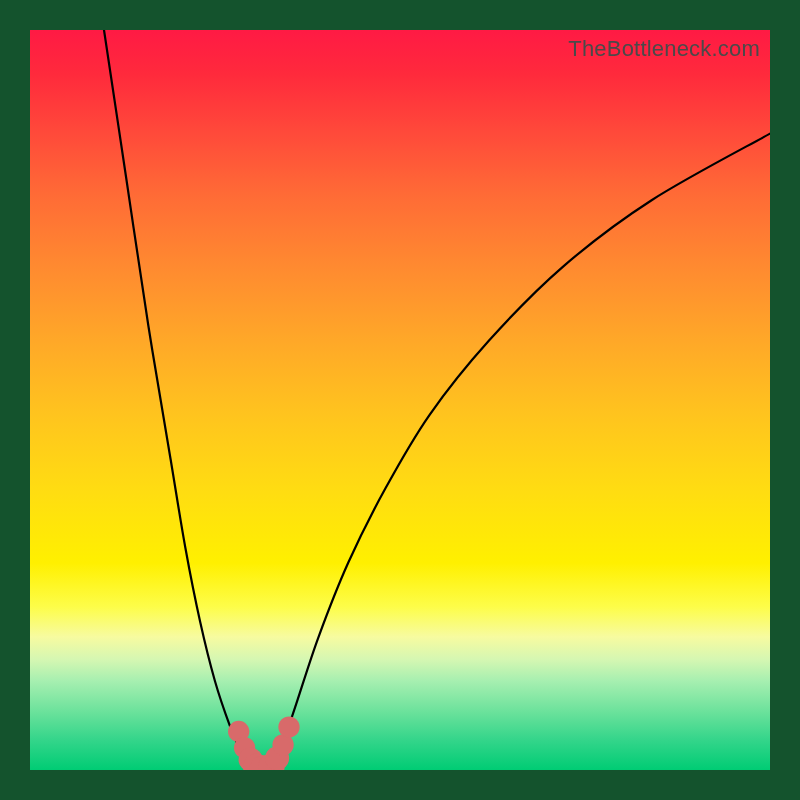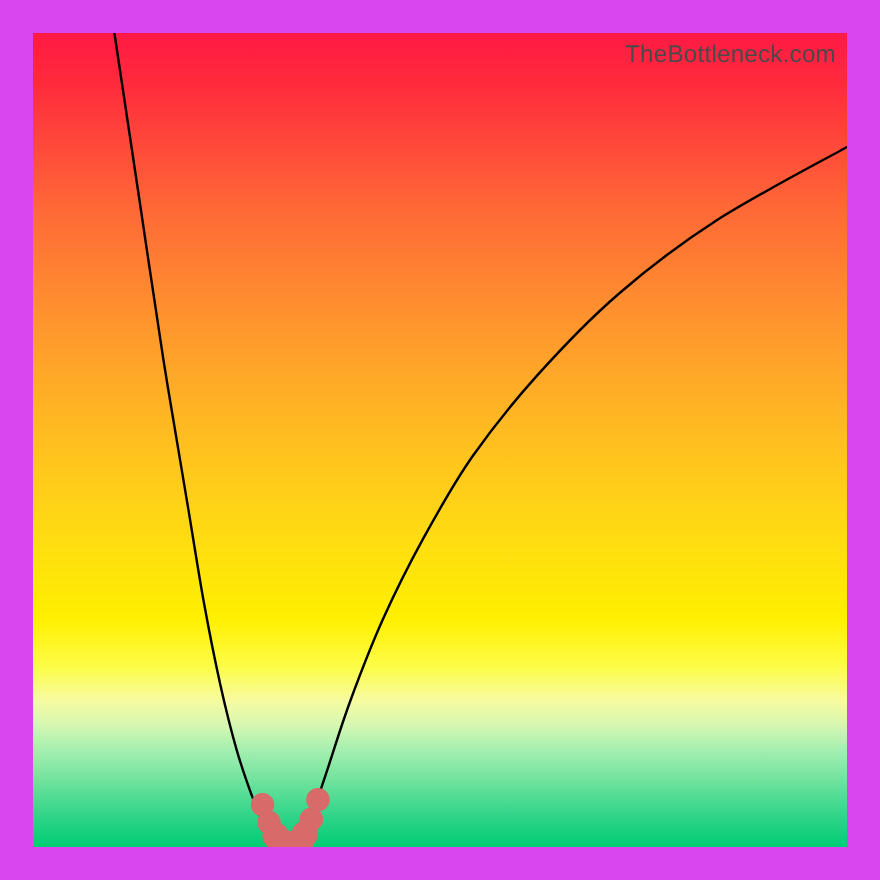--- a/index.html
+++ b/index.html
@@ -6,21 +6,21 @@
     margin: 0;
     padding: 0;
     width: 800px;
     height: 800px;
     overflow: hidden;
     font-family: Arial, Helvetica, sans-serif;
   }
   .frame {
     width: 800px;
     height: 800px;
-    background: #d946ef;
+    background: #14532d;
     position: relative;
     box-sizing: border-box;
   }
   .plot-area {
     position: absolute;
     left: 30px;
     top: 30px;
     width: 740px;
     height: 740px;
     background: linear-gradient(to bottom,

